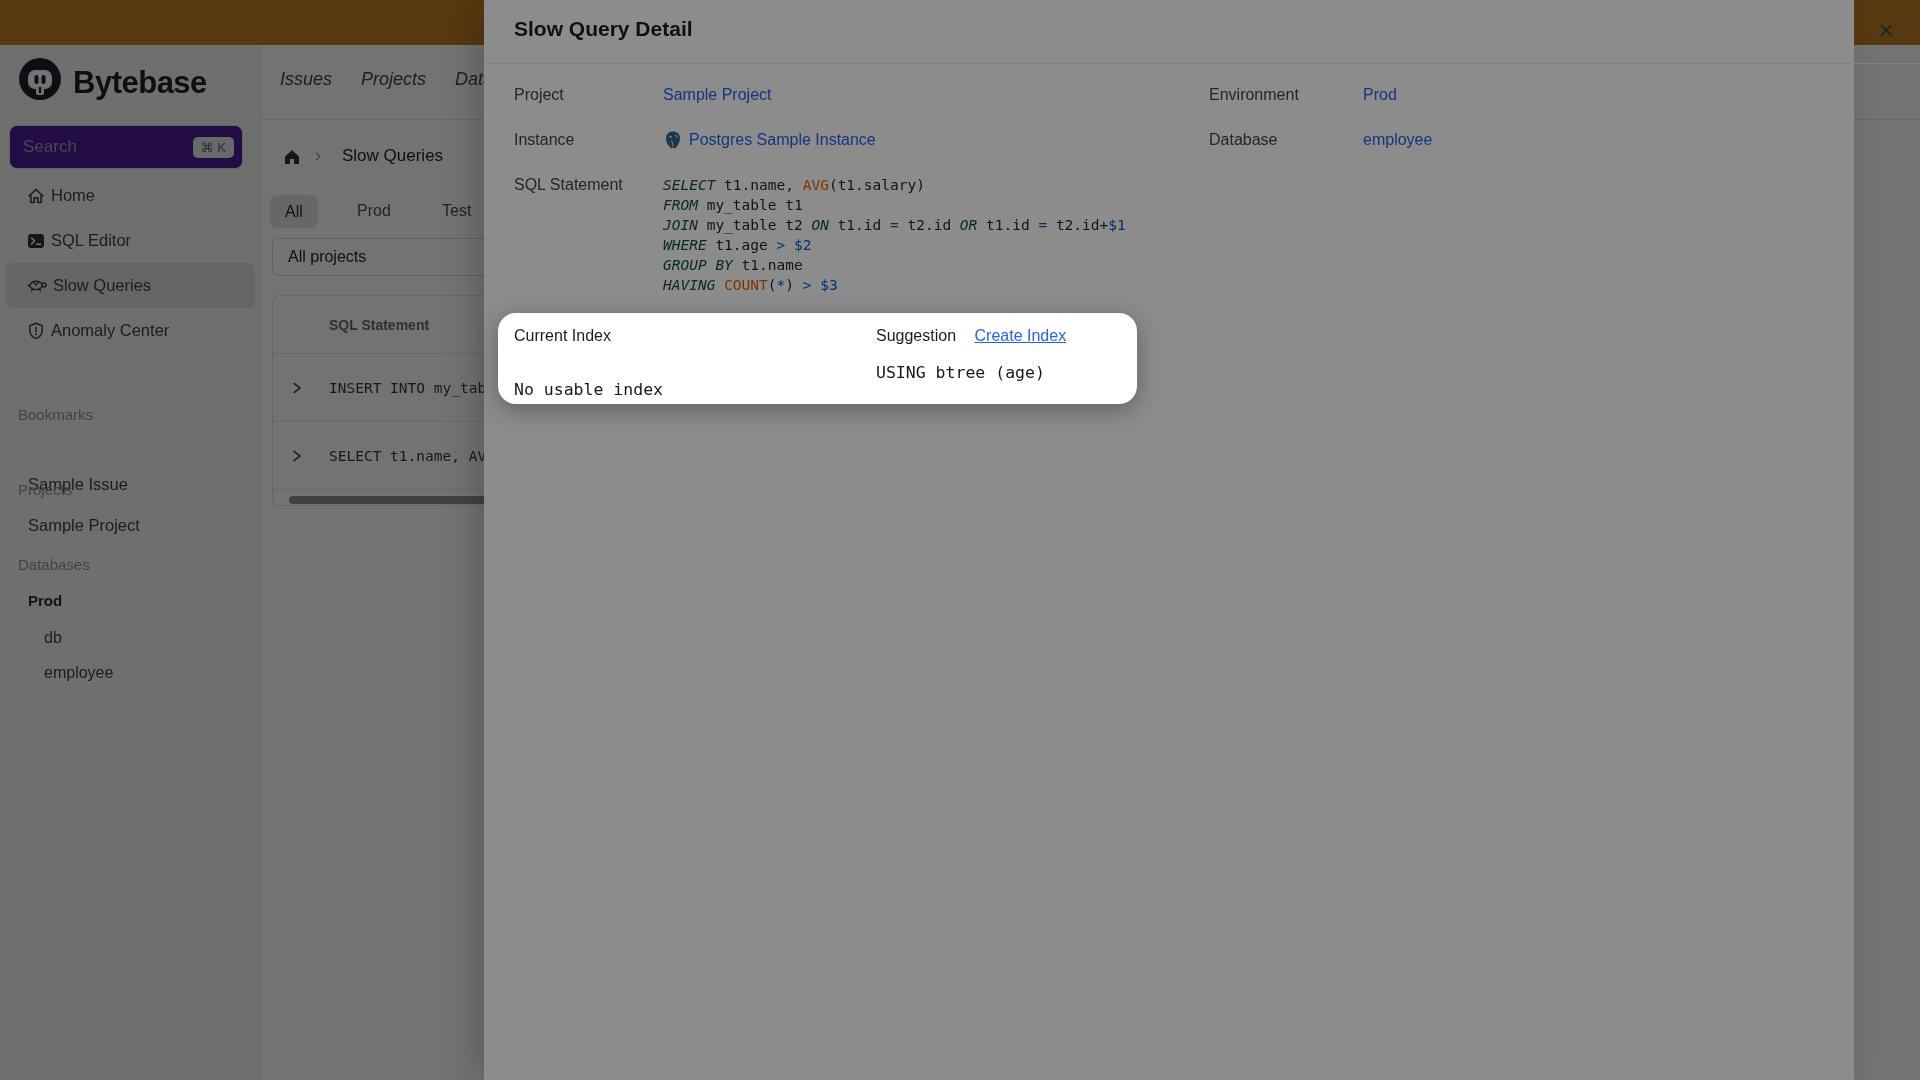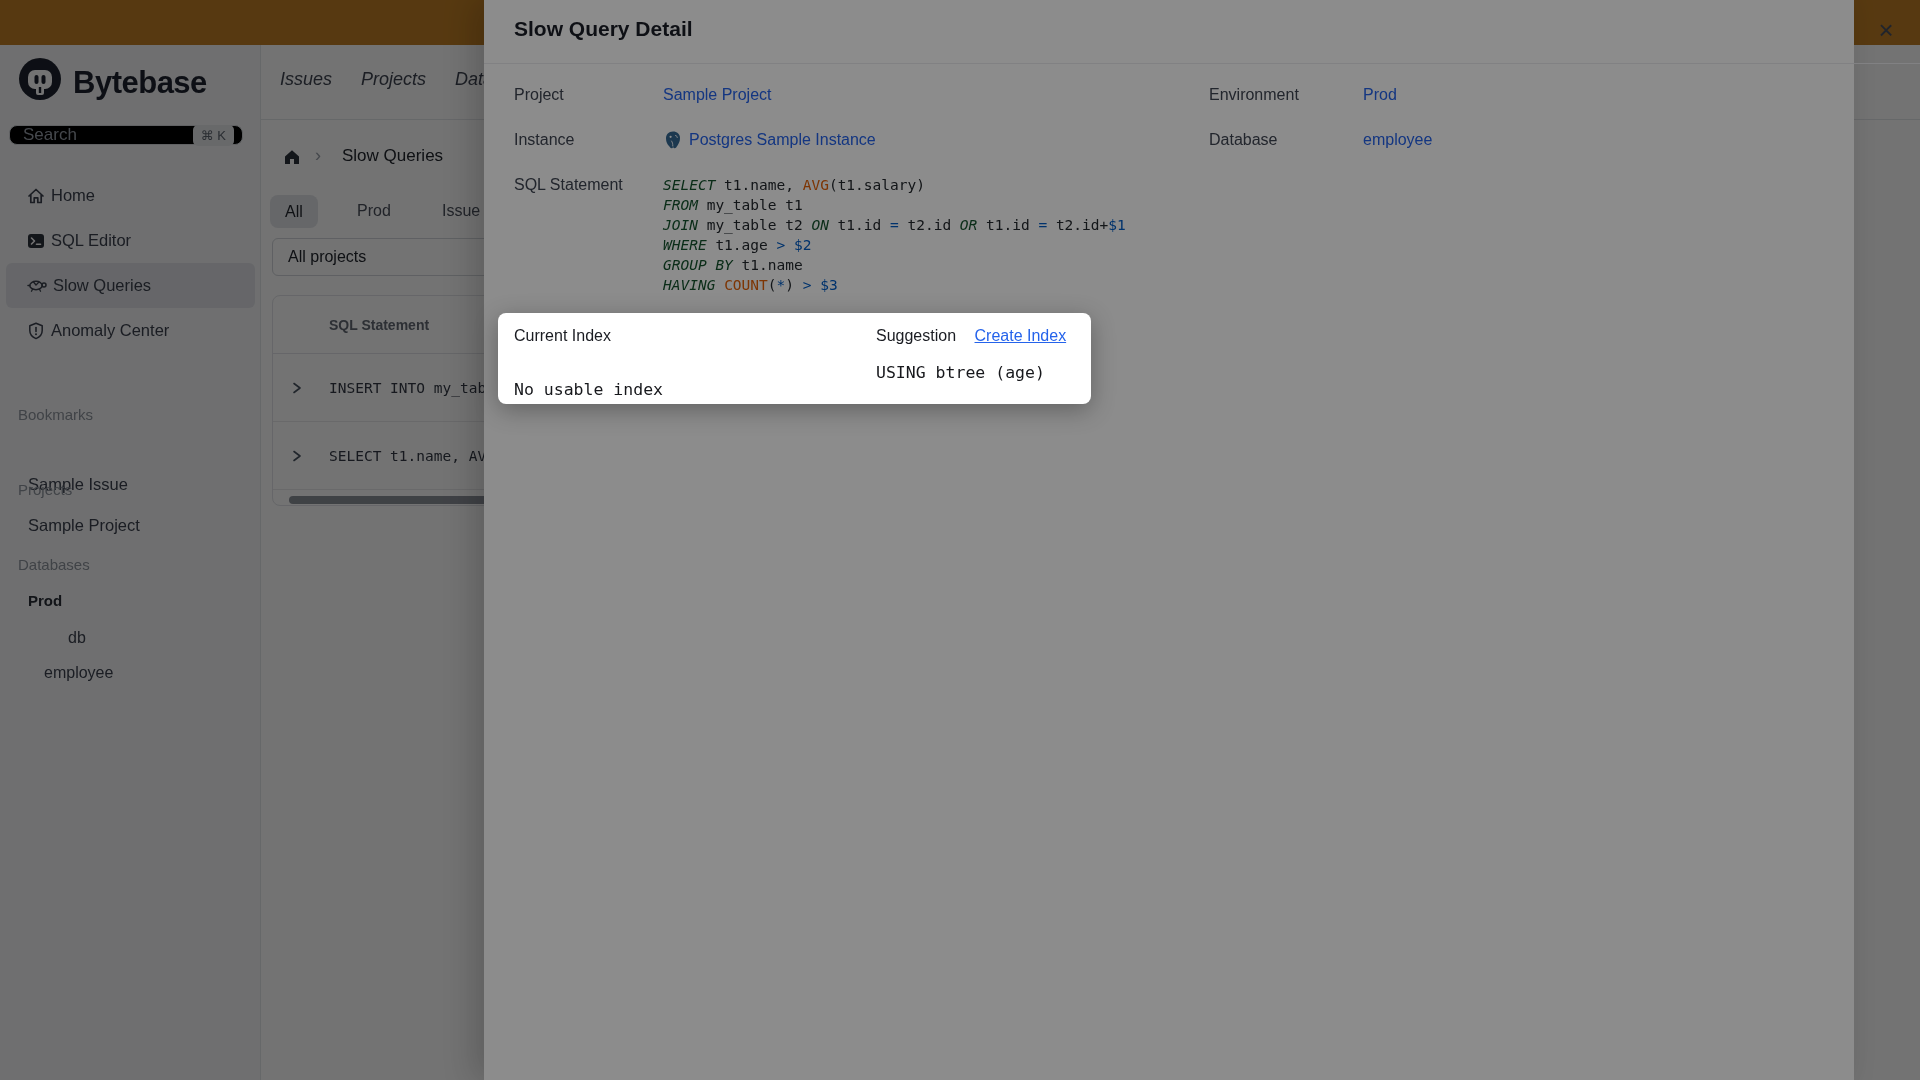--- a/index.html
+++ b/index.html
@@ -9,21 +9,21 @@
   .abs{position:absolute;}
 
   
   #banner{left:0;top:0;width:1920px;height:45px;background:#c28126;}
   #sidebar{left:0;top:45px;width:261px;height:1035px;background:#f7f8fa;border-right:1px solid #e5e7eb;}
   #main{left:261px;top:45px;width:1659px;height:1035px;background:#ffffff;}
 
   
   .logo-wrap{left:18px;top:12px;display:flex;align-items:flex-end;gap:11px;}
   .logo-text{font-size:31px;font-weight:800;color:#1f2430;letter-spacing:-0.5px;}
-  .searchbox{left:9px;top:80px;width:234px;height:20px;background:#000000;border:1px solid #d8dbe0;
+  .searchbox{left:9px;top:80px;width:234px;height:44px;background:#4c1d95;border:1px solid #d8dbe0;
              border-radius:8px;display:flex;align-items:center;padding:0 8px 0 13px;}
   .searchbox .ph{color:#9aa1ab;font-size:17px;flex:1;}
   .kbd{background:#e8eaed;border-radius:5px;color:#5f6670;font-size:13px;padding:3px 8px;white-space:nowrap;}
   #nav{left:0;top:128px;width:261px;}
   .nav-item{height:45px;display:flex;align-items:center;gap:5px;padding-left:20px;margin:0 6px;
             border-radius:6px;color:#3d4350;font-size:16.5px;cursor:pointer;}
   .nav-item.active{background:#e3e5e9;}
   .nav-item svg{flex:0 0 auto;}
   .srow{position:absolute;height:22px;line-height:22px;font-size:16.5px;color:#3d4350;white-space:nowrap;}
   .sec-title{color:#8f959e;font-size:15px;}
@@ -58,21 +58,21 @@
   .f-label{position:absolute;height:24px;line-height:24px;font-size:16px;color:#3f4552;white-space:nowrap;}
   .f-link{position:absolute;height:24px;line-height:24px;font-size:16px;color:#2563eb;white-space:nowrap;cursor:pointer;}
   #sql-code{left:179px;top:175px;font-family:"DejaVu Sans Mono",monospace;font-size:14.5px;line-height:20px;color:#24292e;white-space:pre;}
   .tok-kw{color:#14532d;font-style:italic;}
   .tok-fn{color:#e36209;}
   .tok-op{color:#005cc5;}
   .tok-pl{color:#24292e;}
   #overlay-all{left:0;top:0;width:1920px;height:1080px;background:rgba(0,0,0,0.45);z-index:20;}
 
   
-  #popover{left:498px;top:313px;width:593px;height:91px;background:#fff;border-radius:8px;z-index:30;
+  #popover{left:498px;top:313px;width:639px;height:91px;background:#fff;border-radius:18px;z-index:30;
            box-shadow:0 6px 24px rgba(0,0,0,0.30);}
   .pop-label{position:absolute;top:11px;height:24px;line-height:24px;font-size:16px;color:#1a1c22;white-space:nowrap;}
   .pop-link{color:#2563eb;text-decoration:underline;cursor:pointer;font-size:16px;}
   .pop-mono{position:absolute;top:47px;height:26px;line-height:26px;font-family:"DejaVu Sans Mono",monospace;
             font-size:16.5px;color:#17181c;white-space:nowrap;}
 </style>
 </head>
 <body>
 
 <div id="stage">
@@ -132,39 +132,39 @@
     </div>
 
     <span class="srow sec-title" style="left:18px;top:359px;">Bookmarks</span>
     <span class="srow" style="left:28px;top:394px;margin-top:34px;">Sample Issue</span>
 
     <span class="srow sec-title" style="left:18px;top:434px;">Projects</span>
     <span class="srow" style="left:28px;top:469px;">Sample Project</span>
 
     <span class="srow sec-title" style="left:18px;top:509px;">Databases</span>
     <span class="srow env-name" style="left:28px;top:545px;">Prod</span>
-    <span class="srow" style="left:44px;top:582px;font-size:16px;margin-left:24px;">db</span>
+    <span class="srow" style="left:44px;top:582px;font-size:16px;">db</span>
     <span class="srow" style="left:44px;top:617px;font-size:16px;">employee</span>
   </div>
 
   <div id="main" class="abs">
     <span class="topnav" style="left:19px;">Issues</span>
     <span class="topnav" style="left:100px;">Projects</span>
     <span class="topnav" style="left:194px;">Databases</span>
     <div id="nav-divider" class="abs"></div>
 
     <svg class="abs" style="left:22px;top:103px;" width="18" height="18" viewBox="0 0 18 18">
       <path d="M2 8.6 L9 2.2 L16 8.6 V16 H11 V11 H7 V16 H2 Z" fill="#2c313c"></path>
     </svg>
     <span class="abs crumb-sep" style="left:54px;top:100px;">›</span>
     <span class="abs crumb-text" style="left:81px;top:101px;">Slow Queries</span>
 
     <div class="abs tab-pill">All</div>
     <span class="tab-plain" style="left:96px;">Prod</span>
-    <span class="tab-plain" style="left:181px;">Issue</span>
+    <span class="tab-plain" style="left:181px;">Test</span>
 
     <div id="project-select" class="abs">
       <span>All projects</span>
     </div>
 
     <div id="sq-table" class="abs">
       <div class="th-row">
         <span class="th-label">SQL Statement</span>
       </div>
       <div class="t-row">

